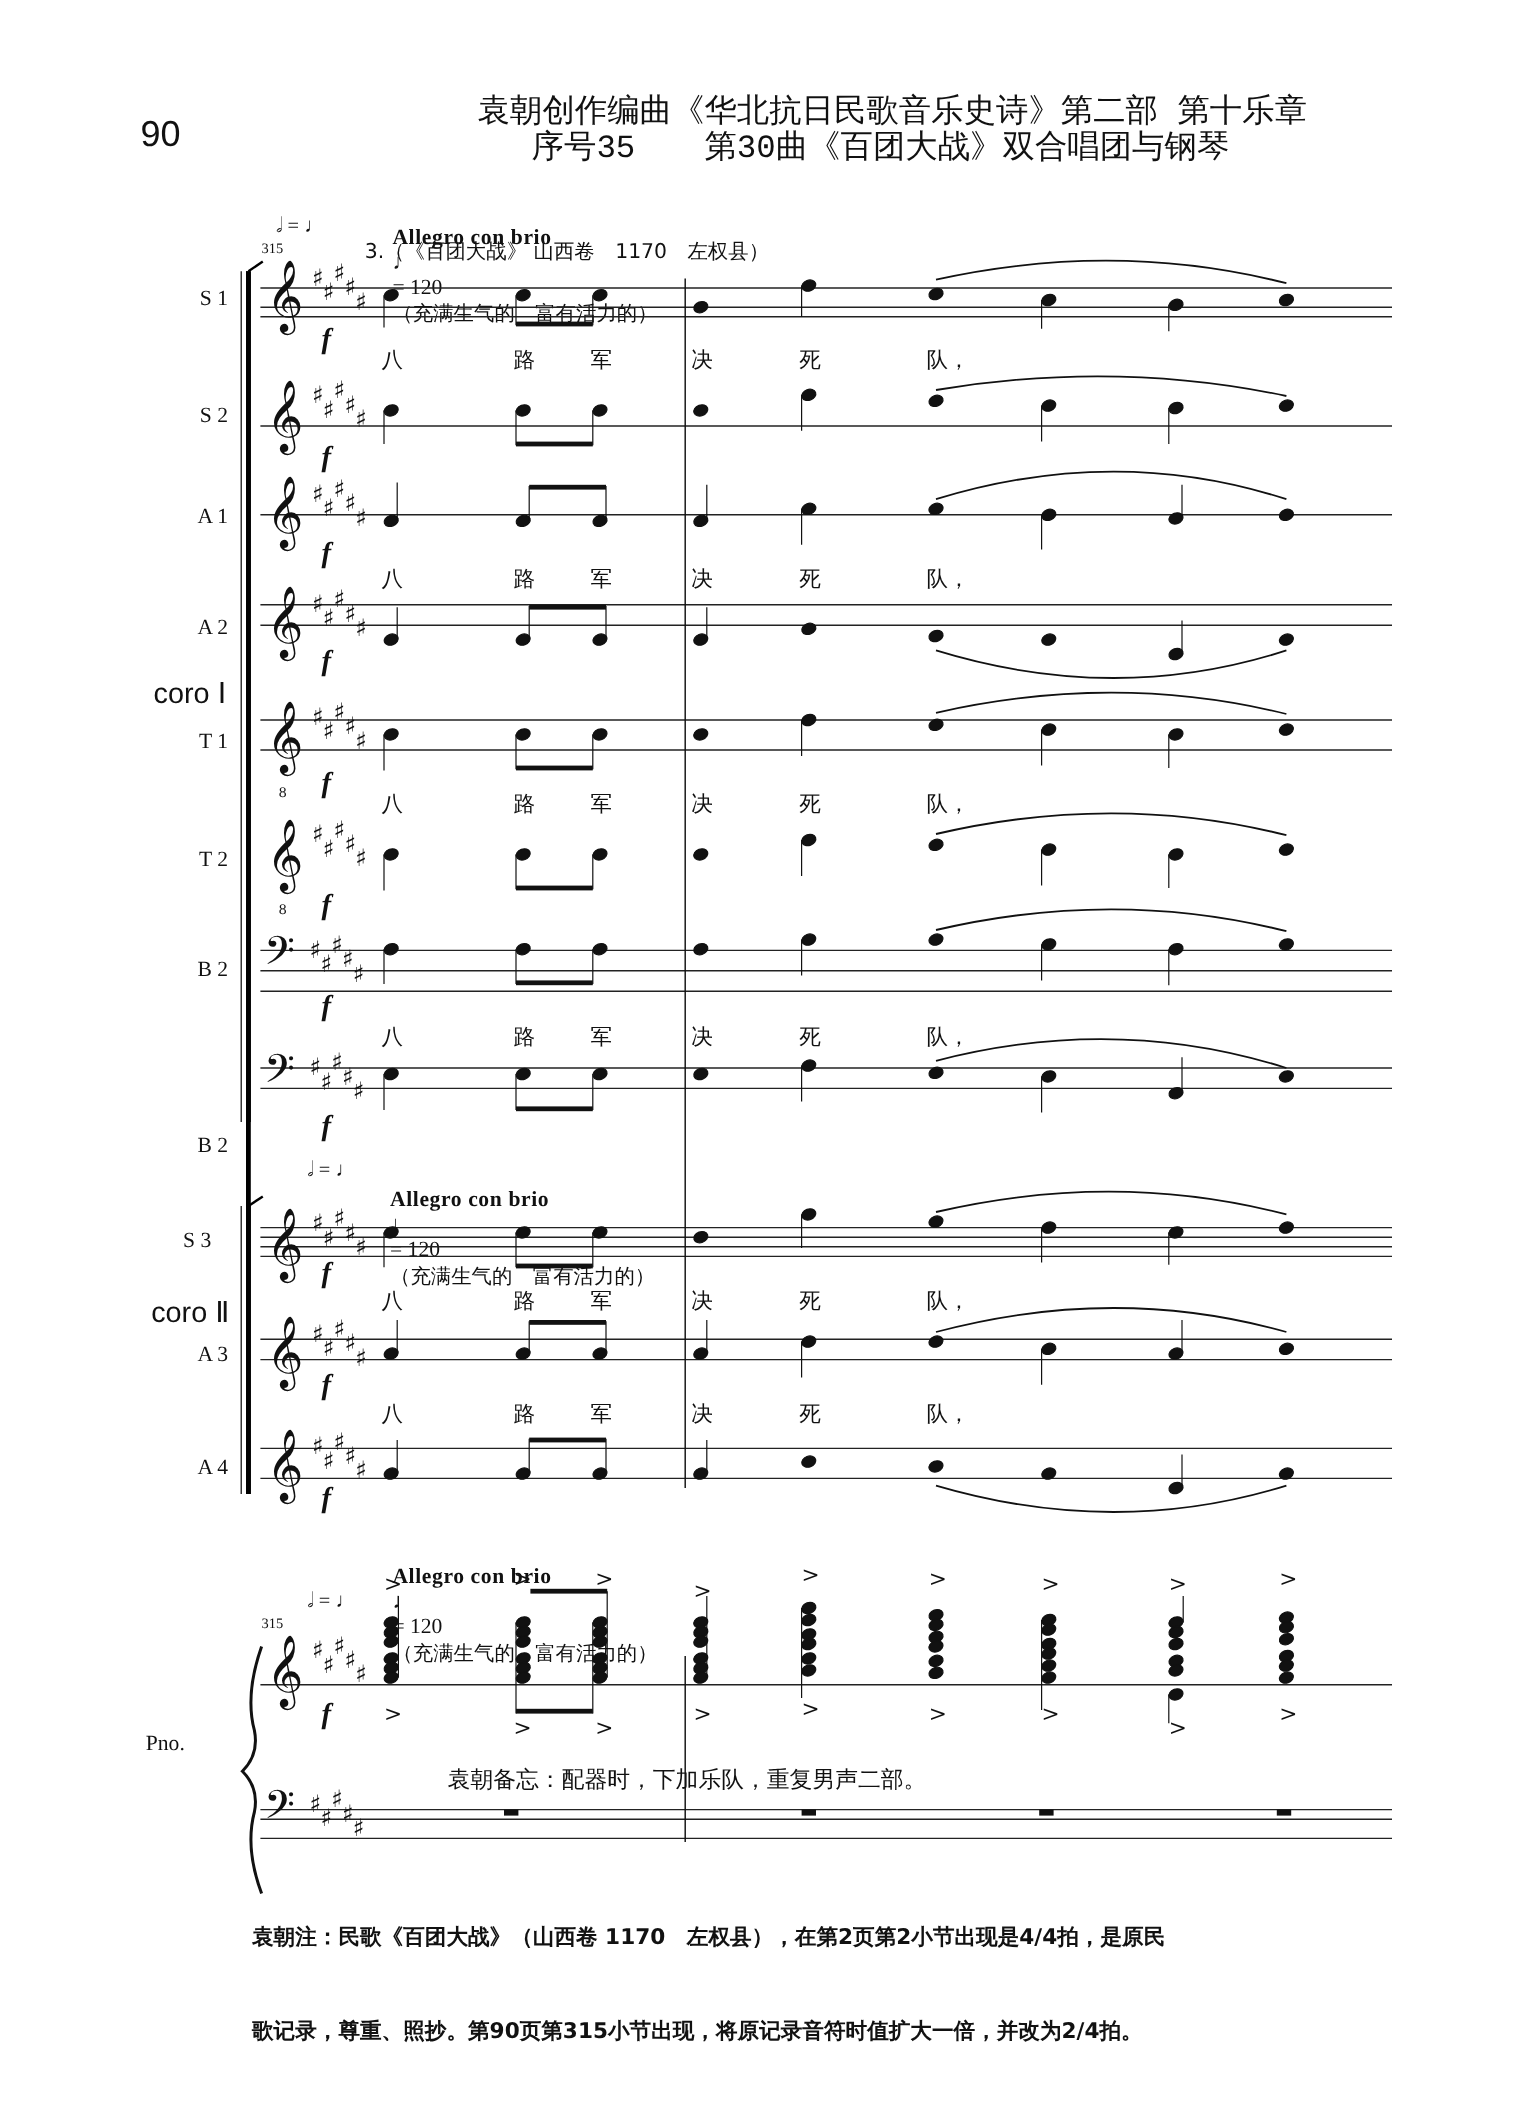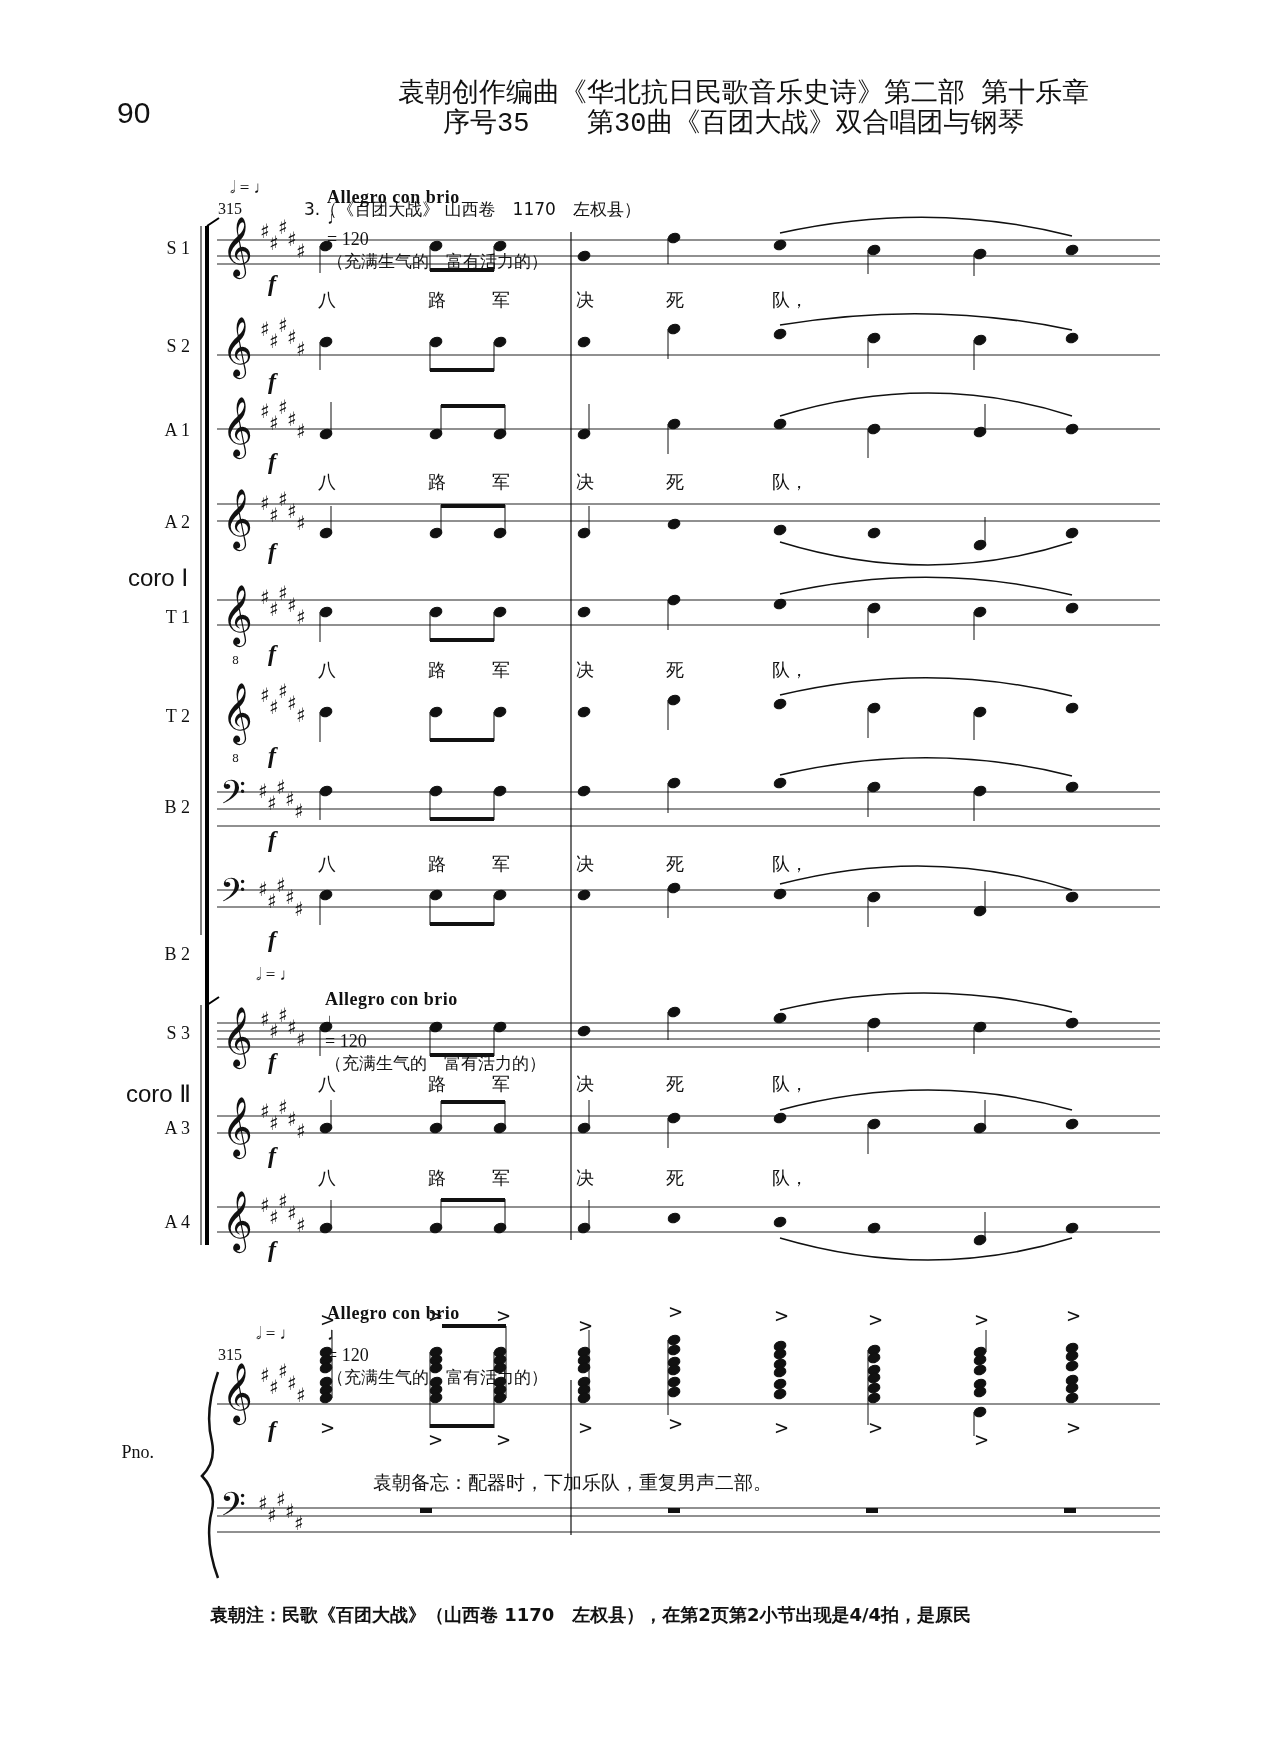--- a/index.html
+++ b/index.html
@@ -3,21 +3,21 @@
 <meta charset="utf-8">
 <style>
   html,body{margin:0;padding:0;background:#fff;}
   body{width:1278px;height:1757px;position:relative;overflow:hidden;font-family:"DejaVu Serif",serif;color:#111;}
   .abs{position:absolute;}
   .page-number{left:117px;top:96px;font-size:30px;font-family:"Liberation Sans",sans-serif;}
   .header-line{font-size:27px;font-family:Liberation Mono, monospace;white-space:pre;}
   .tempo{font-family:"Liberation Serif",serif;font-size:18px;white-space:pre;}
   .tempo b{font-weight:bold;letter-spacing:0.5px;}
   .source{font-family:"DejaVu Sans",sans-serif;font-size:17px;white-space:pre;}
-  .mnum{font-family:"Liberation Serif",serif;font-size:16px;}
+  .mnum{font-family:"Liberation Serif",serif;font-size:12px;}
   .part-label{font-family:"Liberation Serif",serif;font-size:18px;width:60px;text-align:right;}
   .choir-label{font-family:Liberation Sans, sans-serif;font-size:24px;}
   .lyric{font-family:"DejaVu Sans",sans-serif;font-size:18px;}
   .dyn{font-family:"Liberation Serif",serif;font-style:italic;font-weight:bold;font-size:24px;}
   .memo{font-family:"DejaVu Sans",sans-serif;font-size:19px;white-space:pre;}
   .footnote{font-family:"DejaVu Sans",sans-serif;font-size:18px;line-height:26px;white-space:pre;}
   svg text{font-family:"DejaVu Serif",serif;}
 </style>
 </head>
 <body>
@@ -56,21 +56,21 @@
 
 <div class="abs part-label" style="left:130px;top:238px;">S 1</div>
 <div class="abs part-label" style="left:130px;top:336px;">S 2</div>
 <div class="abs part-label" style="left:130px;top:420px;">A 1</div>
 <div class="abs part-label" style="left:130px;top:512px;">A 2</div>
 <div class="abs choir-label" style="left:128px;top:564px;">coro Ⅰ</div>
 <div class="abs part-label" style="left:130px;top:607px;">T 1</div>
 <div class="abs part-label" style="left:130px;top:706px;">T 2</div>
 <div class="abs part-label" style="left:130px;top:797px;">B 2</div>
 <div class="abs part-label" style="left:130px;top:944px;font-family:Liberation Serif, serif;">B 2</div>
-<div class="abs part-label" style="left:130px;top:1023px;">S 3</div>
+<div class="abs part-label" style="left:116px;top:1023px;">S 3</div>
 <div class="abs choir-label" style="left:126px;top:1080px;">coro Ⅱ</div>
 <div class="abs part-label" style="left:130px;top:1118px;">A 3</div>
 <div class="abs part-label" style="left:130px;top:1212px;">A 4</div>
 <div class="abs part-label" style="left:94px;top:1442px;">Pno.</div>
 
 <svg class="abs" style="left:0;top:0;" width="1278" height="1757">
   <defs>
     <g id="sharps">
       <text x="0" y="-14" font-size="20">♯</text>
       <text x="9" y="-2" font-size="20">♯</text>
@@ -569,14 +569,15 @@
   <span class="abs lyric" style="left:492px;top:1166px;">军</span>
   <span class="abs lyric" style="left:576px;top:1166px;">决</span>
   <span class="abs lyric" style="left:666px;top:1166px;">死</span>
   <span class="abs lyric" style="left:772px;top:1166px;">队，</span>
 </div>
 
 <div class="abs memo" style="left:373px;top:1470px;">袁朝备忘：配器时，下加乐队，重复男声二部。</div>
 
 <div class="abs footnote" style="left:210px;top:1550px;font-weight:bold;">
   <div>袁朝注：民歌《百团大战》（山西卷 1170　左权县），在第2页第2小节出现是4/4拍，是原民</div>
+  <div>歌记录，尊重、照抄。第90页第315小节出现，将原记录音符时值扩大一倍，并改为2/4拍。</div>
   
 </div>
 
 </body></html>

